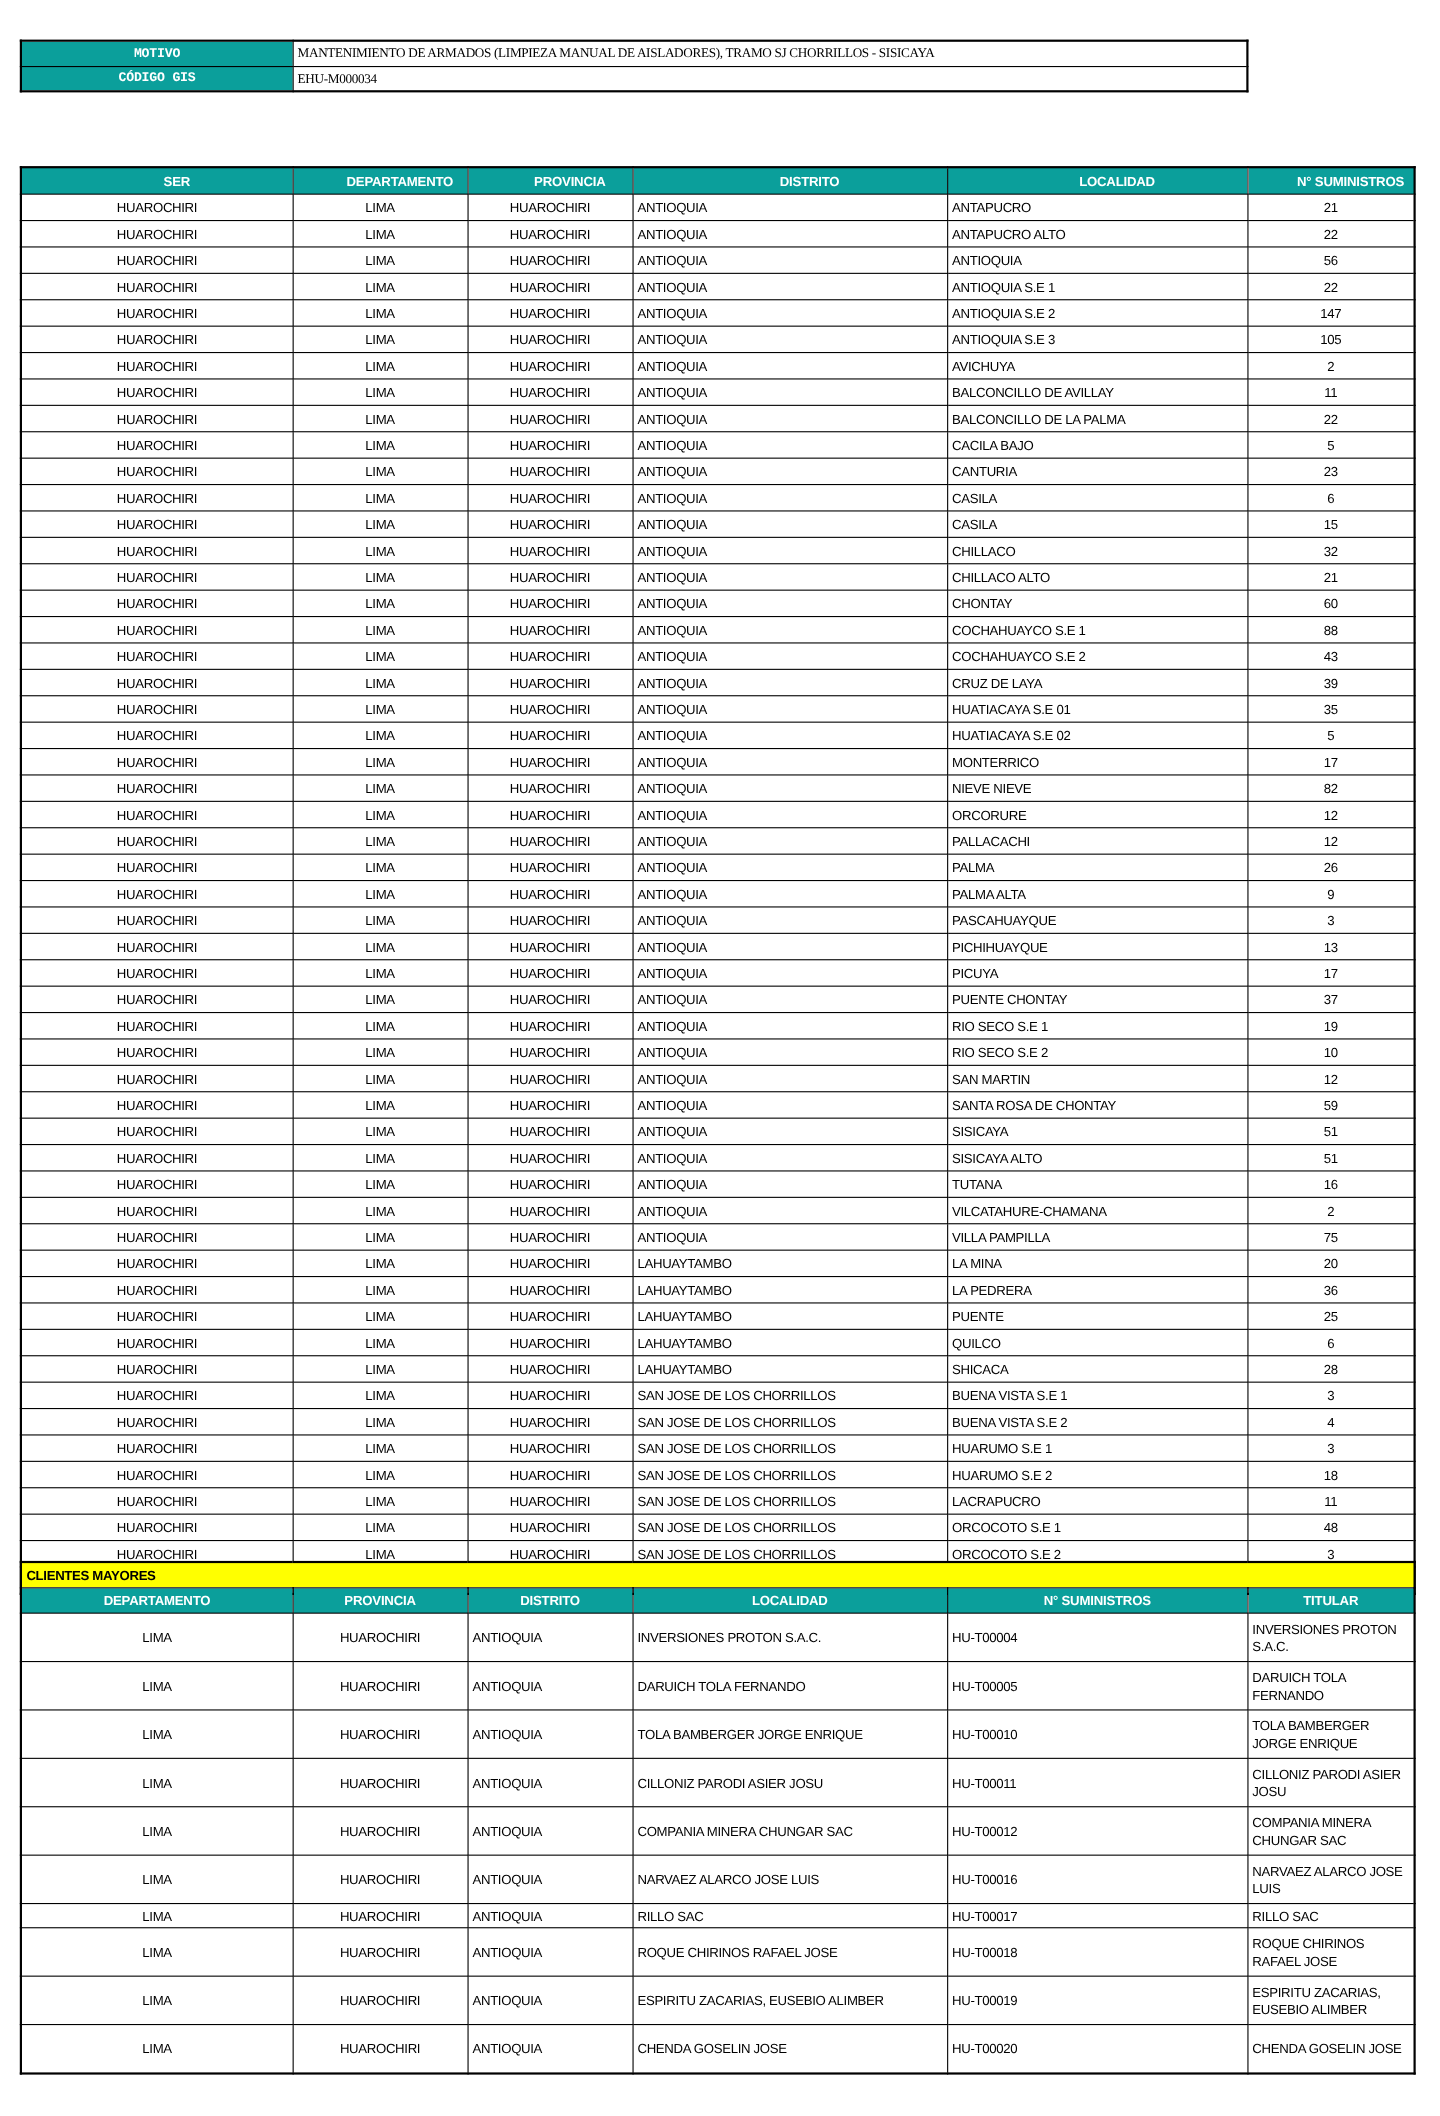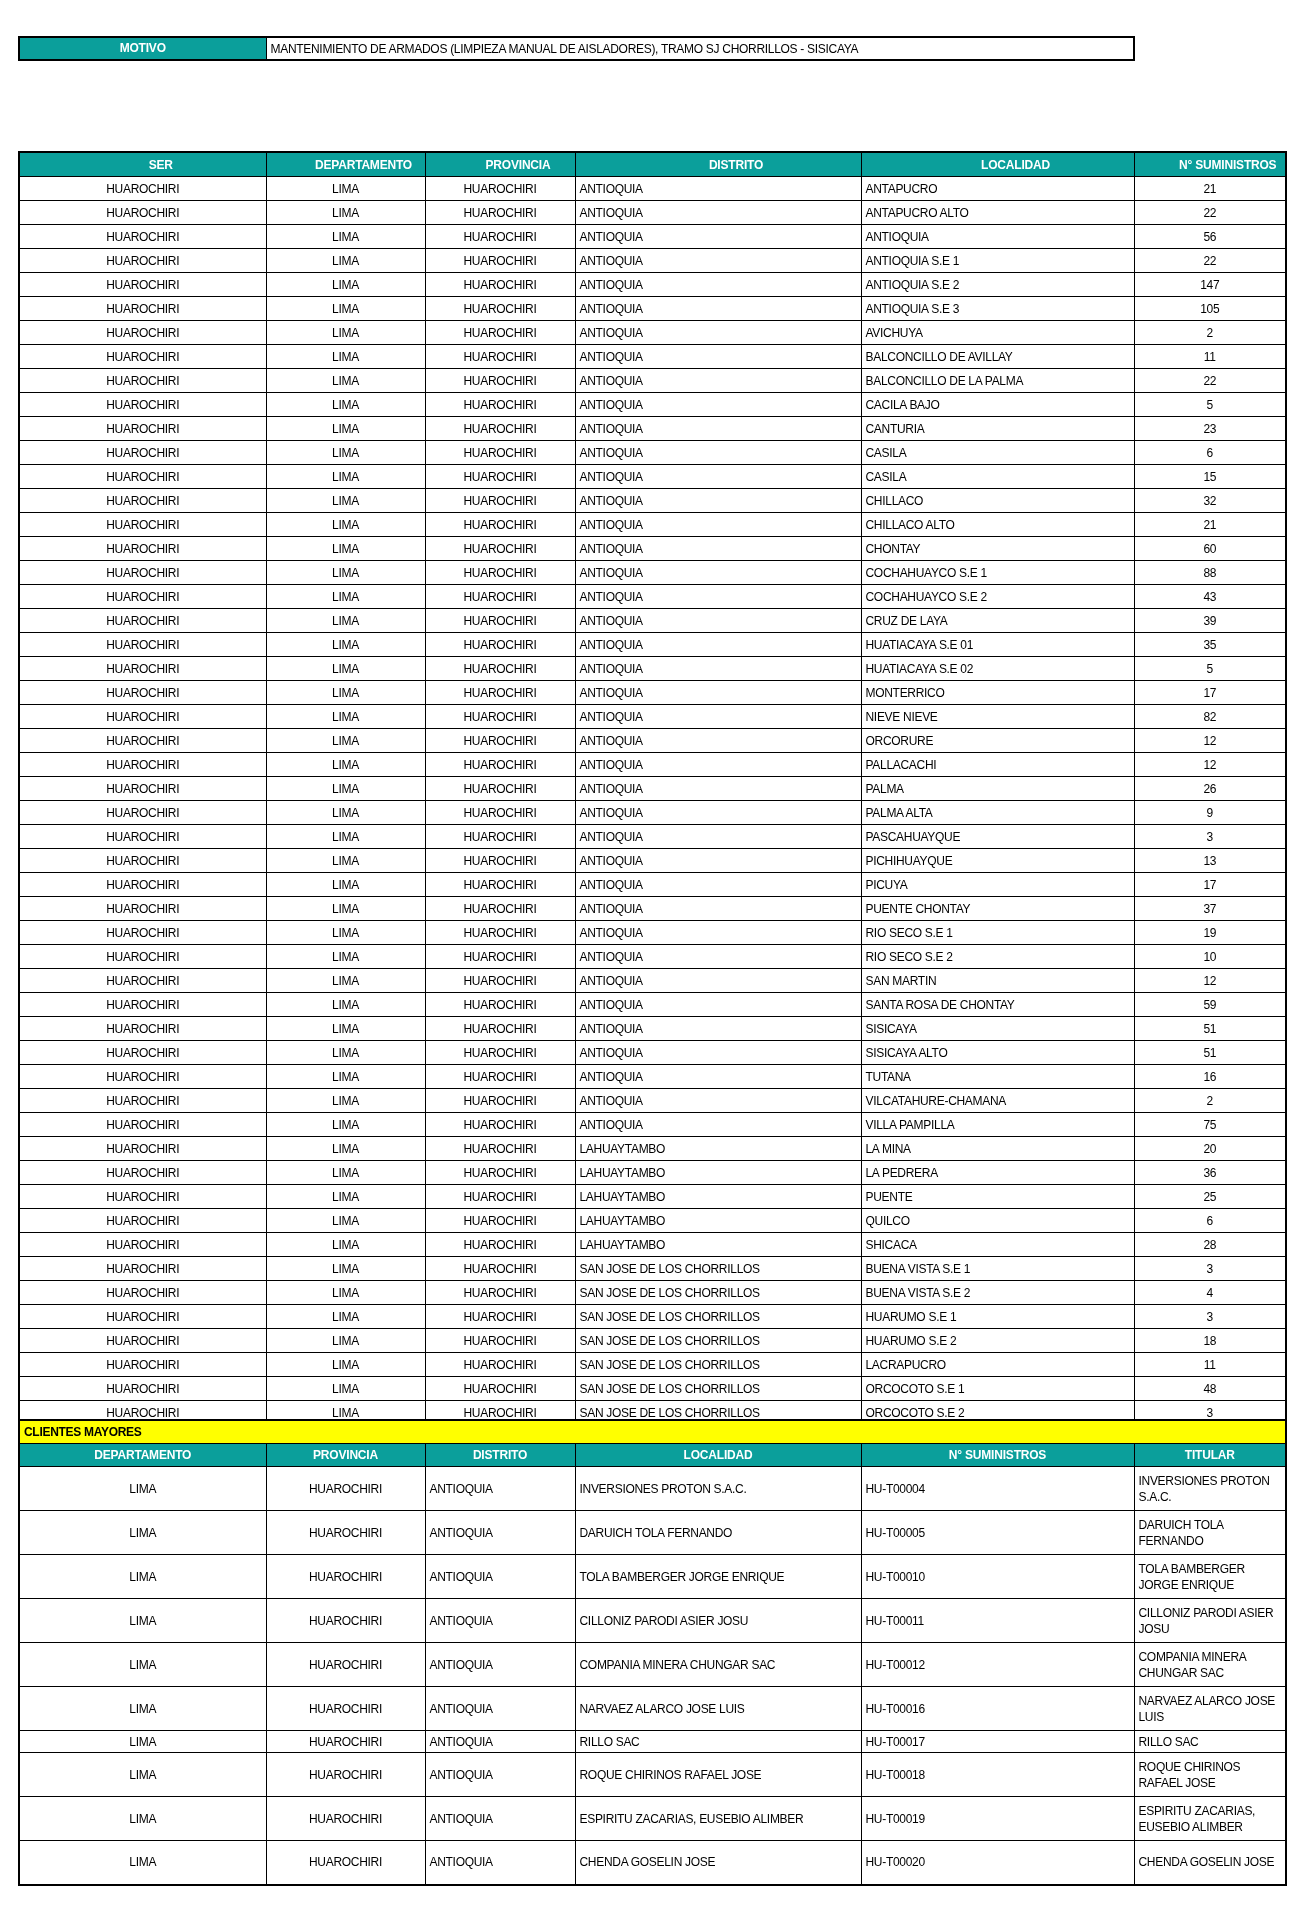--- a/index.html
+++ b/index.html
@@ -7,22 +7,22 @@
        font-family:"Liberation Sans",sans-serif;color:#000;}
   .sheet{position:absolute;left:0;top:0;width:1309px;height:1924px;}
   table{border-collapse:collapse;table-layout:fixed;}
   td,th{border:1px solid #000;font-size:12px;letter-spacing:-0.3px;
         padding:1px 4px;overflow:hidden;white-space:nowrap;}
   .hdr{background:#0b9f9b;color:#fff;font-weight:bold;text-align:center;
        letter-spacing:-0.2px;}
   .outer{border:2px solid #000;}
   
   .info-table{position:absolute;left:18px;top:36px;width:1115px;}
-  .info-table td.lab{white-space:normal;line-height:1.35;}
-  .info-table td.val{text-align:left;background:#fff;}
+  .info-table td.lab{white-space:normal;line-height:1.35;font-family:Liberation Mono, monospace;}
+  .info-table td.val{text-align:left;background:#fff;font-family:Liberation Serif, serif;}
   
   .main-table{position:absolute;left:18px;top:151px;width:1267px;}
   .main-table td{height:21px;}
   .main-table th{height:21px;padding-left:40px;}
   .c{text-align:center;}
   .l{text-align:left;}
   
   .cli-table{position:absolute;left:18px;top:1419px;width:1267px;}
   .banner-cell{background:#ffff00;color:#000;font-weight:bold;text-align:left;height:20px;}
   .cli-table td{white-space:normal;line-height:16px;vertical-align:middle;}
@@ -36,20 +36,24 @@
   <table class="info-table outer">
     <colgroup>
         <col style="width:247px">
         <col style="width:868px">
       </colgroup>
     <tbody>
         <tr style="height:23px">
       <td class="hdr lab">MOTIVO</td>
       <td class="val">MANTENIMIENTO DE ARMADOS (LIMPIEZA MANUAL DE AISLADORES), TRAMO SJ CHORRILLOS - SISICAYA</td>
     </tr>
+    <tr style="height:23px">
+      <td class="hdr lab">CÓDIGO GIS</td>
+      <td class="val">EHU-M000034</td>
+    </tr>
   </tbody>
     </table>
 
   <table class="main-table outer">
     <colgroup>
       <col style="width:247px">
         <col style="width:159px">
         <col style="width:150px">
       <col style="width:286px">
         <col style="width:273px">

